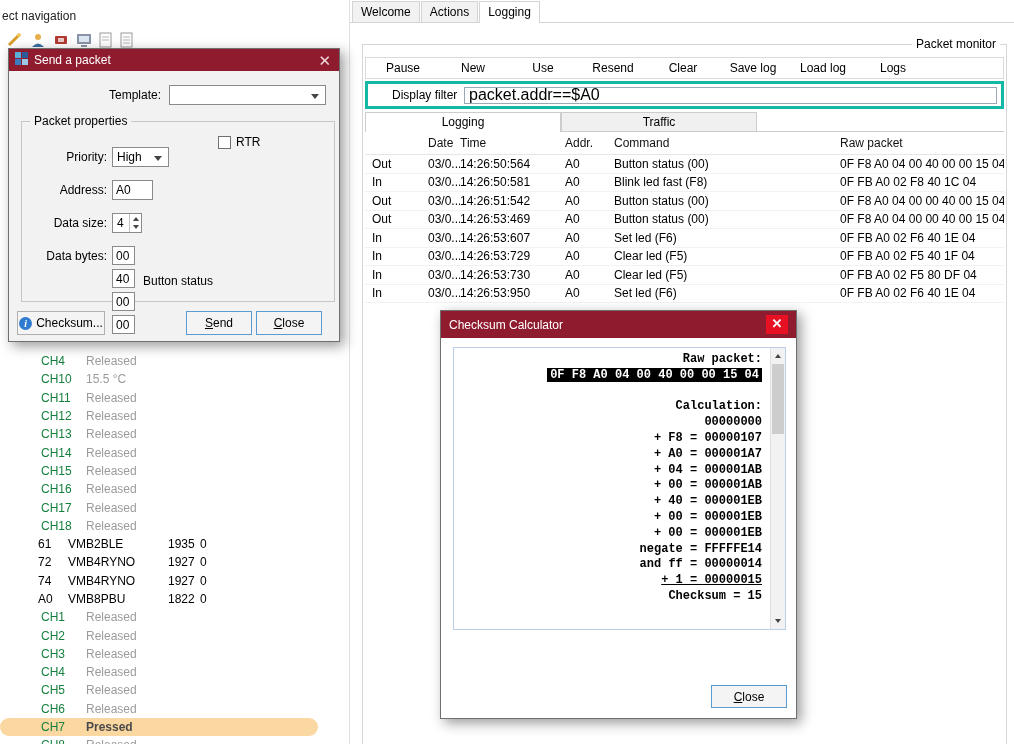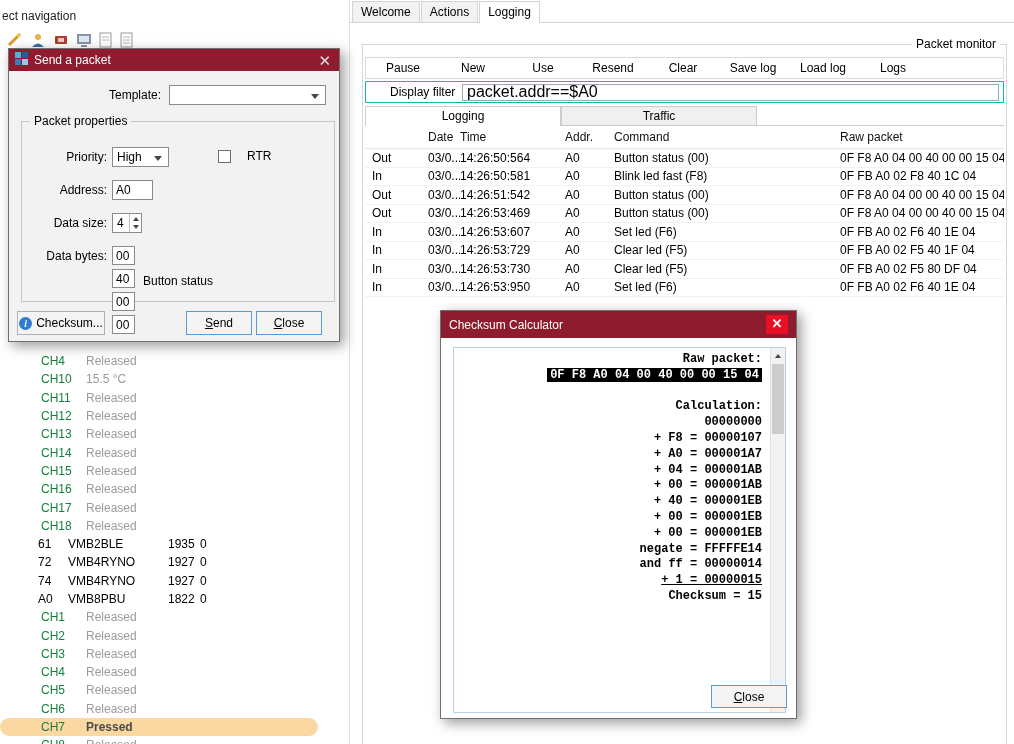--- a/index.html
+++ b/index.html
@@ -33,21 +33,21 @@
   #right-content { position:absolute; left:350px; top:23px; right:0; bottom:0; background:#fff; }
 
   #pm-box { position:absolute; left:12px; top:21px; width:645px; bottom:-2px;
     border:1px solid #d6d6d6; }
   #pm-legend { position:absolute; top:-8px; right:6px; background:#fff; padding:0 4px; color:#000; }
   #pm-inner { position:absolute; inset:0; padding:12px 2px 0 2px; }
 
   #pm-toolbar { height:22px; border:1px solid #dadada; display:flex; align-items:center; padding-left:2px; }
   .pm-tool-btn { width:70px; text-align:center; line-height:20px; cursor:default; }
 
-  #pm-filter-row { margin-top:2px; height:22px; border:1px solid #14b8a6;
+  #pm-filter-row { margin-top:2px; height:28px; border:3px solid #14b8a6;
     display:flex; align-items:center; }
   #pm-filter-label { margin-left:24px; width:72px; }
   #pm-filter-input { flex:1; margin-right:4px; height:17px; border:1px solid #9aa8b8;
     font-family:"Liberation Sans",sans-serif; font-size:16px; padding:0 4px; }
 
   #pm-tab-strip { margin-top:3px; height:20px; display:flex; border-bottom:1px solid #cccccc; }
   .pm-tab { width:196px; text-align:center; line-height:18px; background:#f0f0f0;
     border:1px solid #cccccc; border-bottom:none; }
   .pm-tab.active { background:#fff; position:relative; }
   .pm-tab.active::after { content:''; position:absolute; left:0; right:0; bottom:-1px; height:1px; background:#fff; }
@@ -78,21 +78,21 @@
     font-family:"Liberation Sans",sans-serif; font-size:12px; padding:0 3px; }
 
   #tpl-label { top:17px; left:0; width:152px; }
   #tpl-combo { top:14px; left:160px; width:157px; }
 
   #pkt-group { position:absolute; top:50px; left:12px; width:314px; height:181px; border:1px solid #c6c6c6; }
   #pkt-group-legend { position:absolute; top:-8px; left:8px; background:#f2f2f2; padding:0 4px; }
 
   #priority-label { top:28px; left:0; width:85px; }
   #priority-combo { top:25px; left:90px; width:57px; }
-  #rtr-wrap { position:absolute; top:27px; left:152px; display:flex; align-items:center; gap:16px;padding-left:44px; }
+  #rtr-wrap { position:absolute; top:13px; left:152px; display:flex; align-items:center; gap:5px;padding-left:44px; }
   #rtr-box { width:13px; height:13px; background:#fff; border:1px solid #707070; }
   #address-label { top:61px; left:0; width:85px; }
   #address-input { top:58px; left:90px; width:41px; }
   #datasize-label { top:94px; left:0; width:85px; }
   #datasize-spin { position:absolute; top:91px; left:90px; width:30px; height:20px;
     background:#fff; border:1px solid #8a8a8a; }
   #datasize-value { position:absolute; left:4px; top:2px; }
   .spin-btns { position:absolute; right:0; top:0; bottom:0; width:12px; border-left:1px solid #c0c0c0; }
   .spin-up, .spin-down { position:absolute; left:0; right:0; height:50%; display:flex; align-items:center; justify-content:center; }
   .spin-up { top:0; } .spin-down { bottom:0; }
@@ -112,21 +112,21 @@
   #close-btn { left:247px; bottom:6px; width:66px; }
   #info-icon { width:13px; height:13px; border-radius:50%; background:#2f7bd0; color:#fff;
     font-family:"Liberation Serif",serif; font-style:italic; font-weight:bold; font-size:10px;
     line-height:13px; text-align:center; }
 
   
   #checksum-dialog { left:440px; top:310px; width:357px; height:409px; background:#fff; z-index:30; }
   #checksum-dialog .titlebar { height:27px; padding:0 8px;gap:21px; }
   #cs-close-x { width:22px; height:19px; background:#e81123; color:#fff; font-weight:bold;
     font-size:13px; line-height:18px; text-align:center; }
-  #cs-area { position:absolute; left:12px; top:36px; width:333px; height:366px;
+  #cs-area { position:absolute; left:12px; top:36px; width:333px; height:283px;
     border:1px solid #b9cfe8; background:#fff; overflow:hidden; }
   #checksum-output { position:absolute; left:0; top:4px; right:23px; text-align:right;
     font-family:"Liberation Mono","DejaVu Sans Mono",monospace; font-weight:bold;
     font-size:12px; line-height:15.8px; }
   .cs-line { white-space:pre; }
   .cs-underline { text-decoration:underline; }
   .cs-selected { background:#000; color:#fff; padding:0 3px; }
   #cs-scrollbar { position:absolute; right:0; top:0; bottom:0; width:15px; background:#f2f2f2;
     border-left:1px solid #e0e0e0; }
   .sb-arrow { position:absolute; left:0; right:0; height:15px; display:flex; align-items:center; justify-content:center; }

